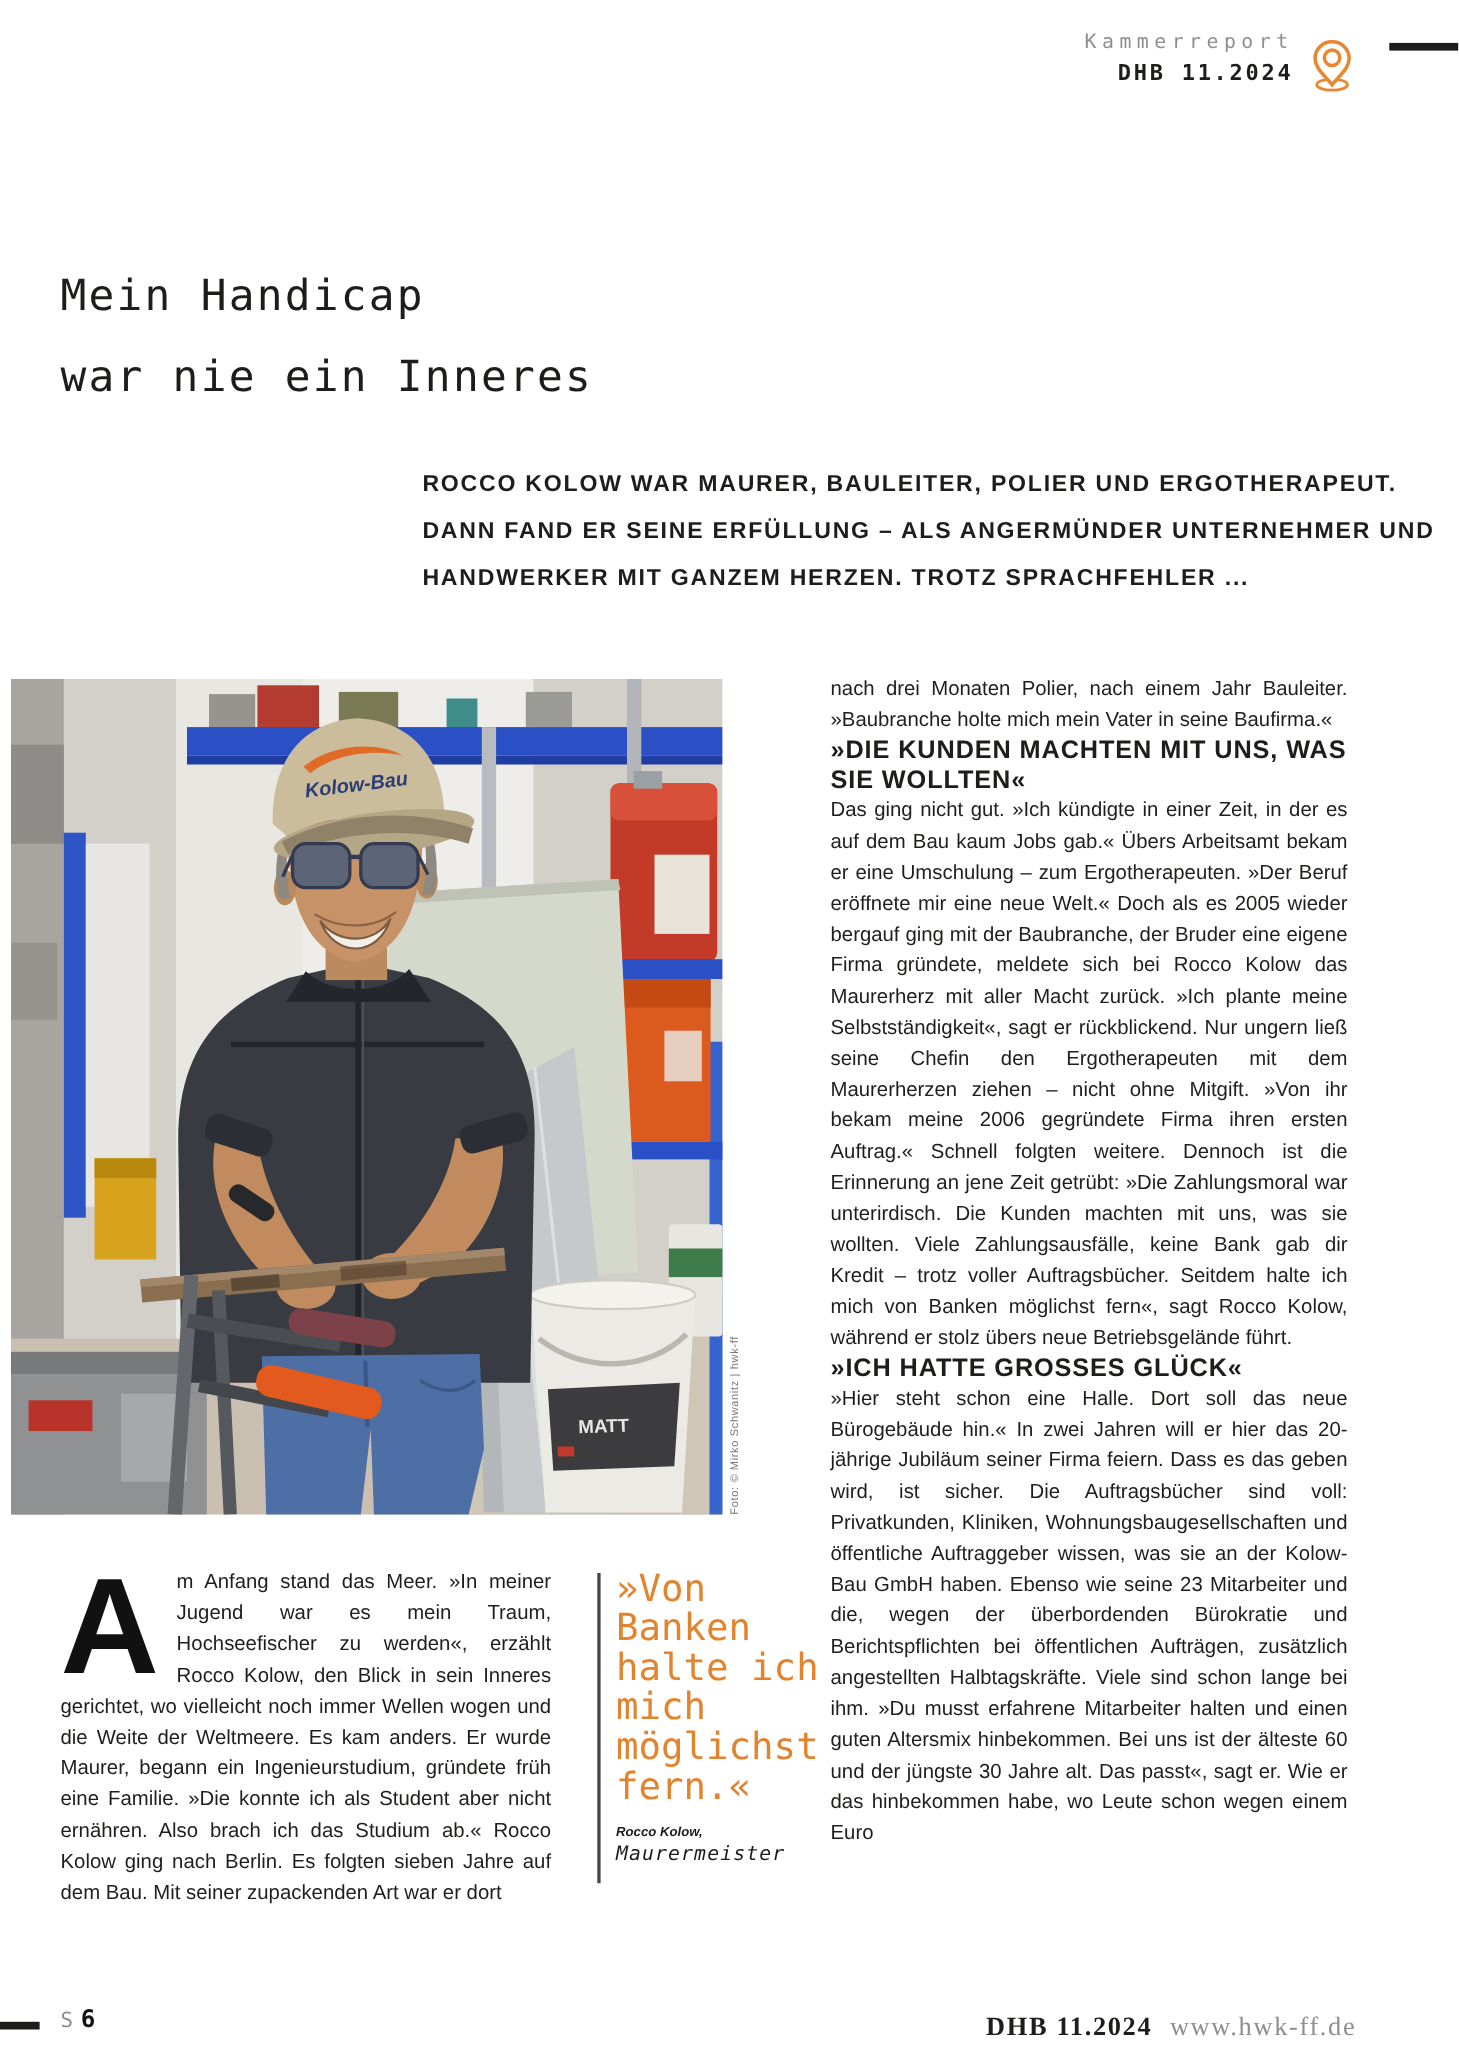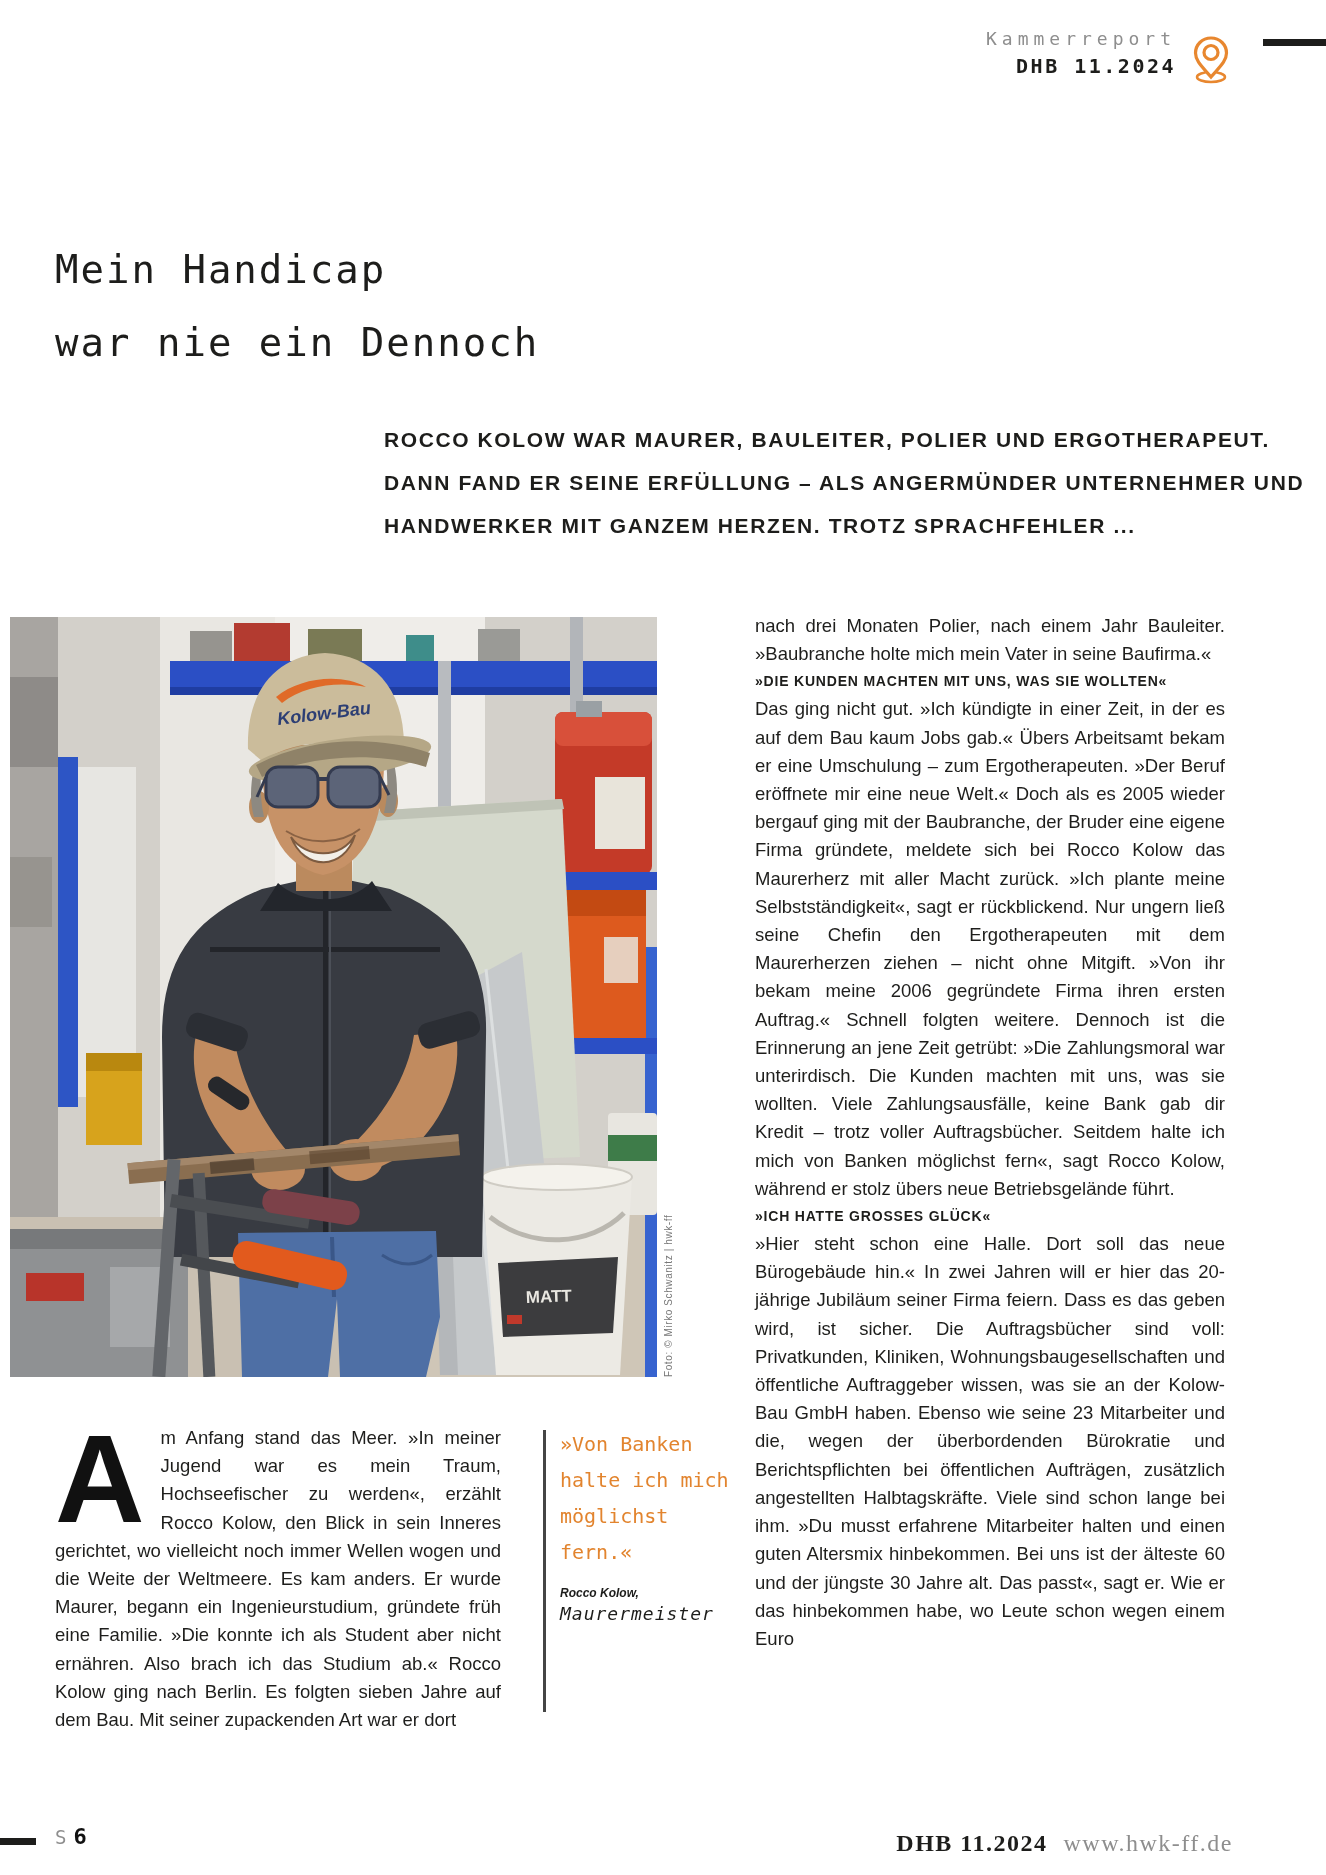--- a/index.html
+++ b/index.html
@@ -28,28 +28,28 @@
                 transform-origin:0 0;white-space:nowrap;font-size:10px;color:#777777;
                 letter-spacing:0.6px;}
 
   
   .bodytext{font-size:18.5px;line-height:28.2px;text-align:justify;hyphens:auto;color:#1e1e1c;}
   .left-col{position:absolute;left:55px;top:1424px;width:446px;}
   .dropcap{float:left;font-weight:bold;font-size:124px;line-height:98px;color:#111111;
            margin:6px 16px 0 0;}
   .quote-rule{position:absolute;left:543px;top:1430px;width:3px;height:282px;background:#454545;}
   .pull-quote{position:absolute;left:560px;top:1426px;width:186px;}
-  .quote-text{font-family:"DejaVu Sans Mono",monospace;font-size:20px;line-height:36px;
+  .quote-text{font-family:"DejaVu Sans Mono",monospace;font-size:34px;line-height:36px;
               color:#e2842e;}
   .quote-author{margin-top:16px;font-weight:bold;font-style:italic;font-size:12px;color:#1d1d1b;}
   .quote-role{margin-top:3px;font-family:"DejaVu Sans Mono",monospace;font-style:italic;
               font-size:18px;letter-spacing:1px;color:#1d1d1b;}
   .right-col{position:absolute;left:755px;top:612px;width:470px;}
   .right-col p{margin:0;}
-  .subhead{font-weight:bold;font-size:14px;line-height:27px;letter-spacing:0.8px;
+  .subhead{font-weight:bold;font-size:23px;line-height:27px;letter-spacing:0.8px;
            color:#1d1d1b;margin:20px 0 3px 0;text-align:left;}
 
   
   .footer-dash{position:absolute;left:0;top:1838px;width:36px;height:7px;background:#1d1d1b;}
   .footer-page{position:absolute;left:55px;top:1824px;font-family:"DejaVu Sans Mono",monospace;}
   .footer-page .s{color:#8e8e8e;font-size:19px;}
   .footer-page .n{color:#111111;font-size:22px;font-weight:bold;margin-left:7px;}
   .footer-right{position:absolute;right:93px;top:1830px;font-family:Liberation Serif, serif;
                 font-size:24px;white-space:nowrap;}
   .footer-right .issue{font-weight:bold;color:#1d1d1b;letter-spacing:1.5px;}
@@ -68,21 +68,21 @@
     <svg width="46" height="50" viewBox="0 0 46 50">
       <ellipse cx="23" cy="43" rx="14" ry="5" fill="none" stroke="#e8872f" stroke-width="2.5"></ellipse>
       <path d="M23 4 C14 4 7.5 11 7.5 19 C7.5 27.5 15 33.5 23 43 C31 33.5 38.5 27.5 38.5 19 C38.5 11 32 4 23 4 Z" fill="#ffffff" stroke="#e8872f" stroke-width="3.2"></path>
       <circle cx="23" cy="18.5" r="7" fill="none" stroke="#e8872f" stroke-width="3.2"></circle>
     </svg>
   </div>
   <div class="header-rule"></div>
 
   <div class="title">
     <div>Mein Handicap</div>
-    <div>war nie ein Dennoch</div>
+    <div>war nie ein Inneres</div>
   </div>
 
   <div class="standfirst">
     <div>ROCCO KOLOW WAR MAURER, BAULEITER, POLIER UND ERGOTHERAPEUT.</div>
     <div>DANN FAND ER SEINE ERFÜLLUNG – ALS ANGERMÜNDER UNTERNEHMER UND</div>
     <div>HANDWERKER MIT GANZEM HERZEN. TROTZ SPRACHFEHLER ...</div>
   </div>
 
   <div class="photo">
     <svg width="647" height="760" viewBox="0 0 647 760">

